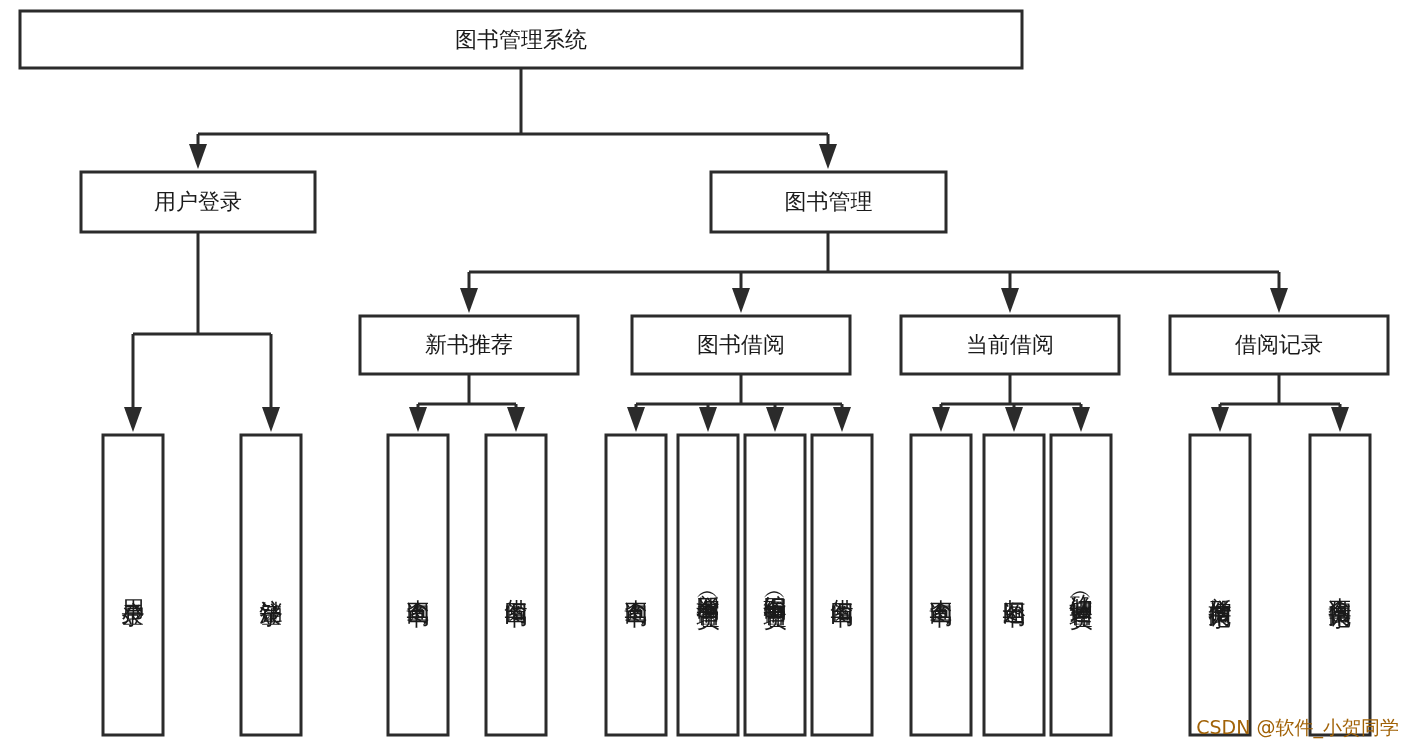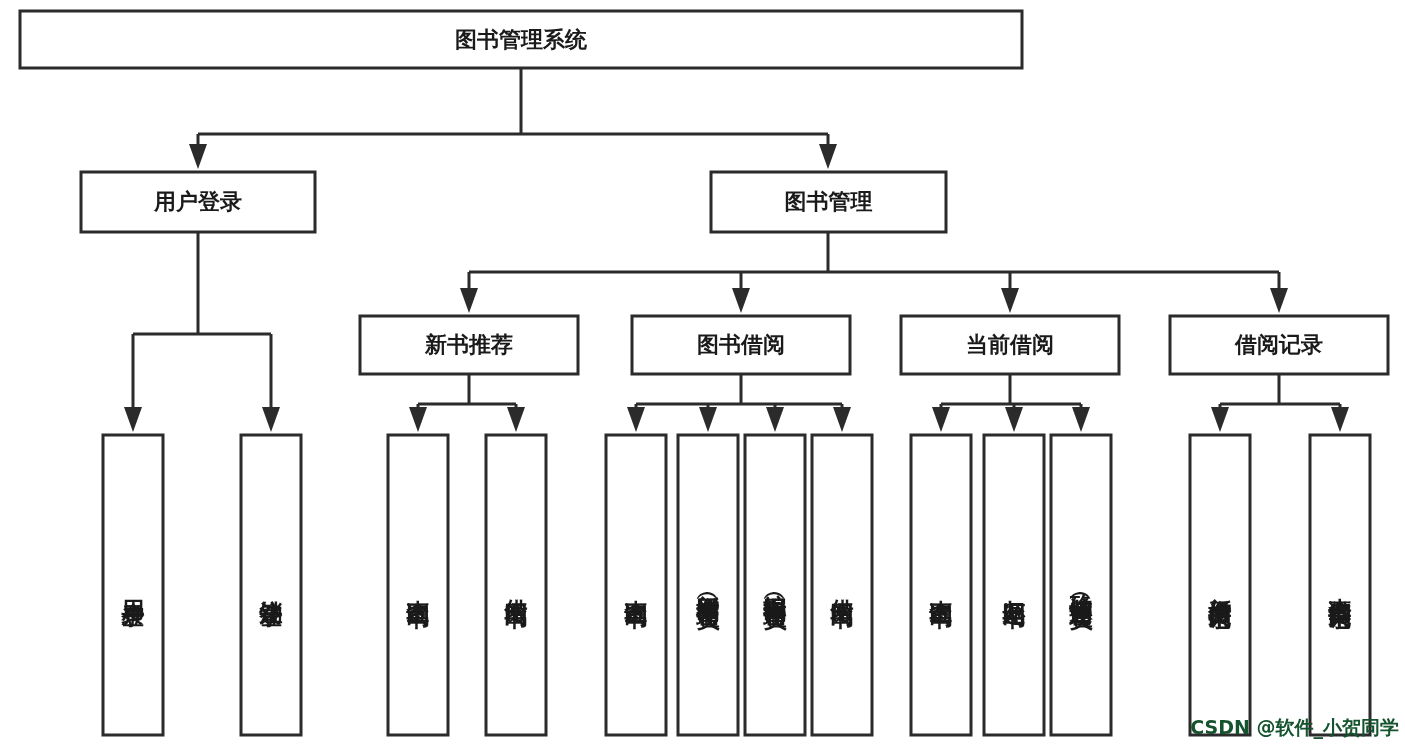--- a/index.html
+++ b/index.html
@@ -12,21 +12,20 @@
     width: 1405px;
     height: 747px;
     font-family: "DejaVu Sans", "Liberation Sans", sans-serif;
     overflow: hidden;
     position: relative;
   }
   #diagram-root {
     position: relative;
     width: 1405px;
     height: 747px;
-    font-weight: bold;
   }
   svg.diagram-canvas {
     position: absolute;
     top: 0;
     left: 0;
     width: 1405px;
     height: 747px;
     display: block;
   }
   .node-box {
@@ -72,21 +71,21 @@
     color: #1a1a1a;
     letter-spacing: 2px;
     line-height: 1;
   }
   .watermark {
     position: absolute;
     right: 6px;
     bottom: 6px;
     font-family: "DejaVu Sans", "Liberation Sans", sans-serif;
     font-size: 19px;
-    color: #14532d;
+    color: #a16207;
     white-space: nowrap;
     user-select: none;
   }
 </style>
 </head>
 <body>
 
 <div id="diagram-root">
   <svg class="diagram-canvas" viewBox="0 0 1405 747" xmlns="http://www.w3.org/2000/svg">
     <g id="connector-layer">

